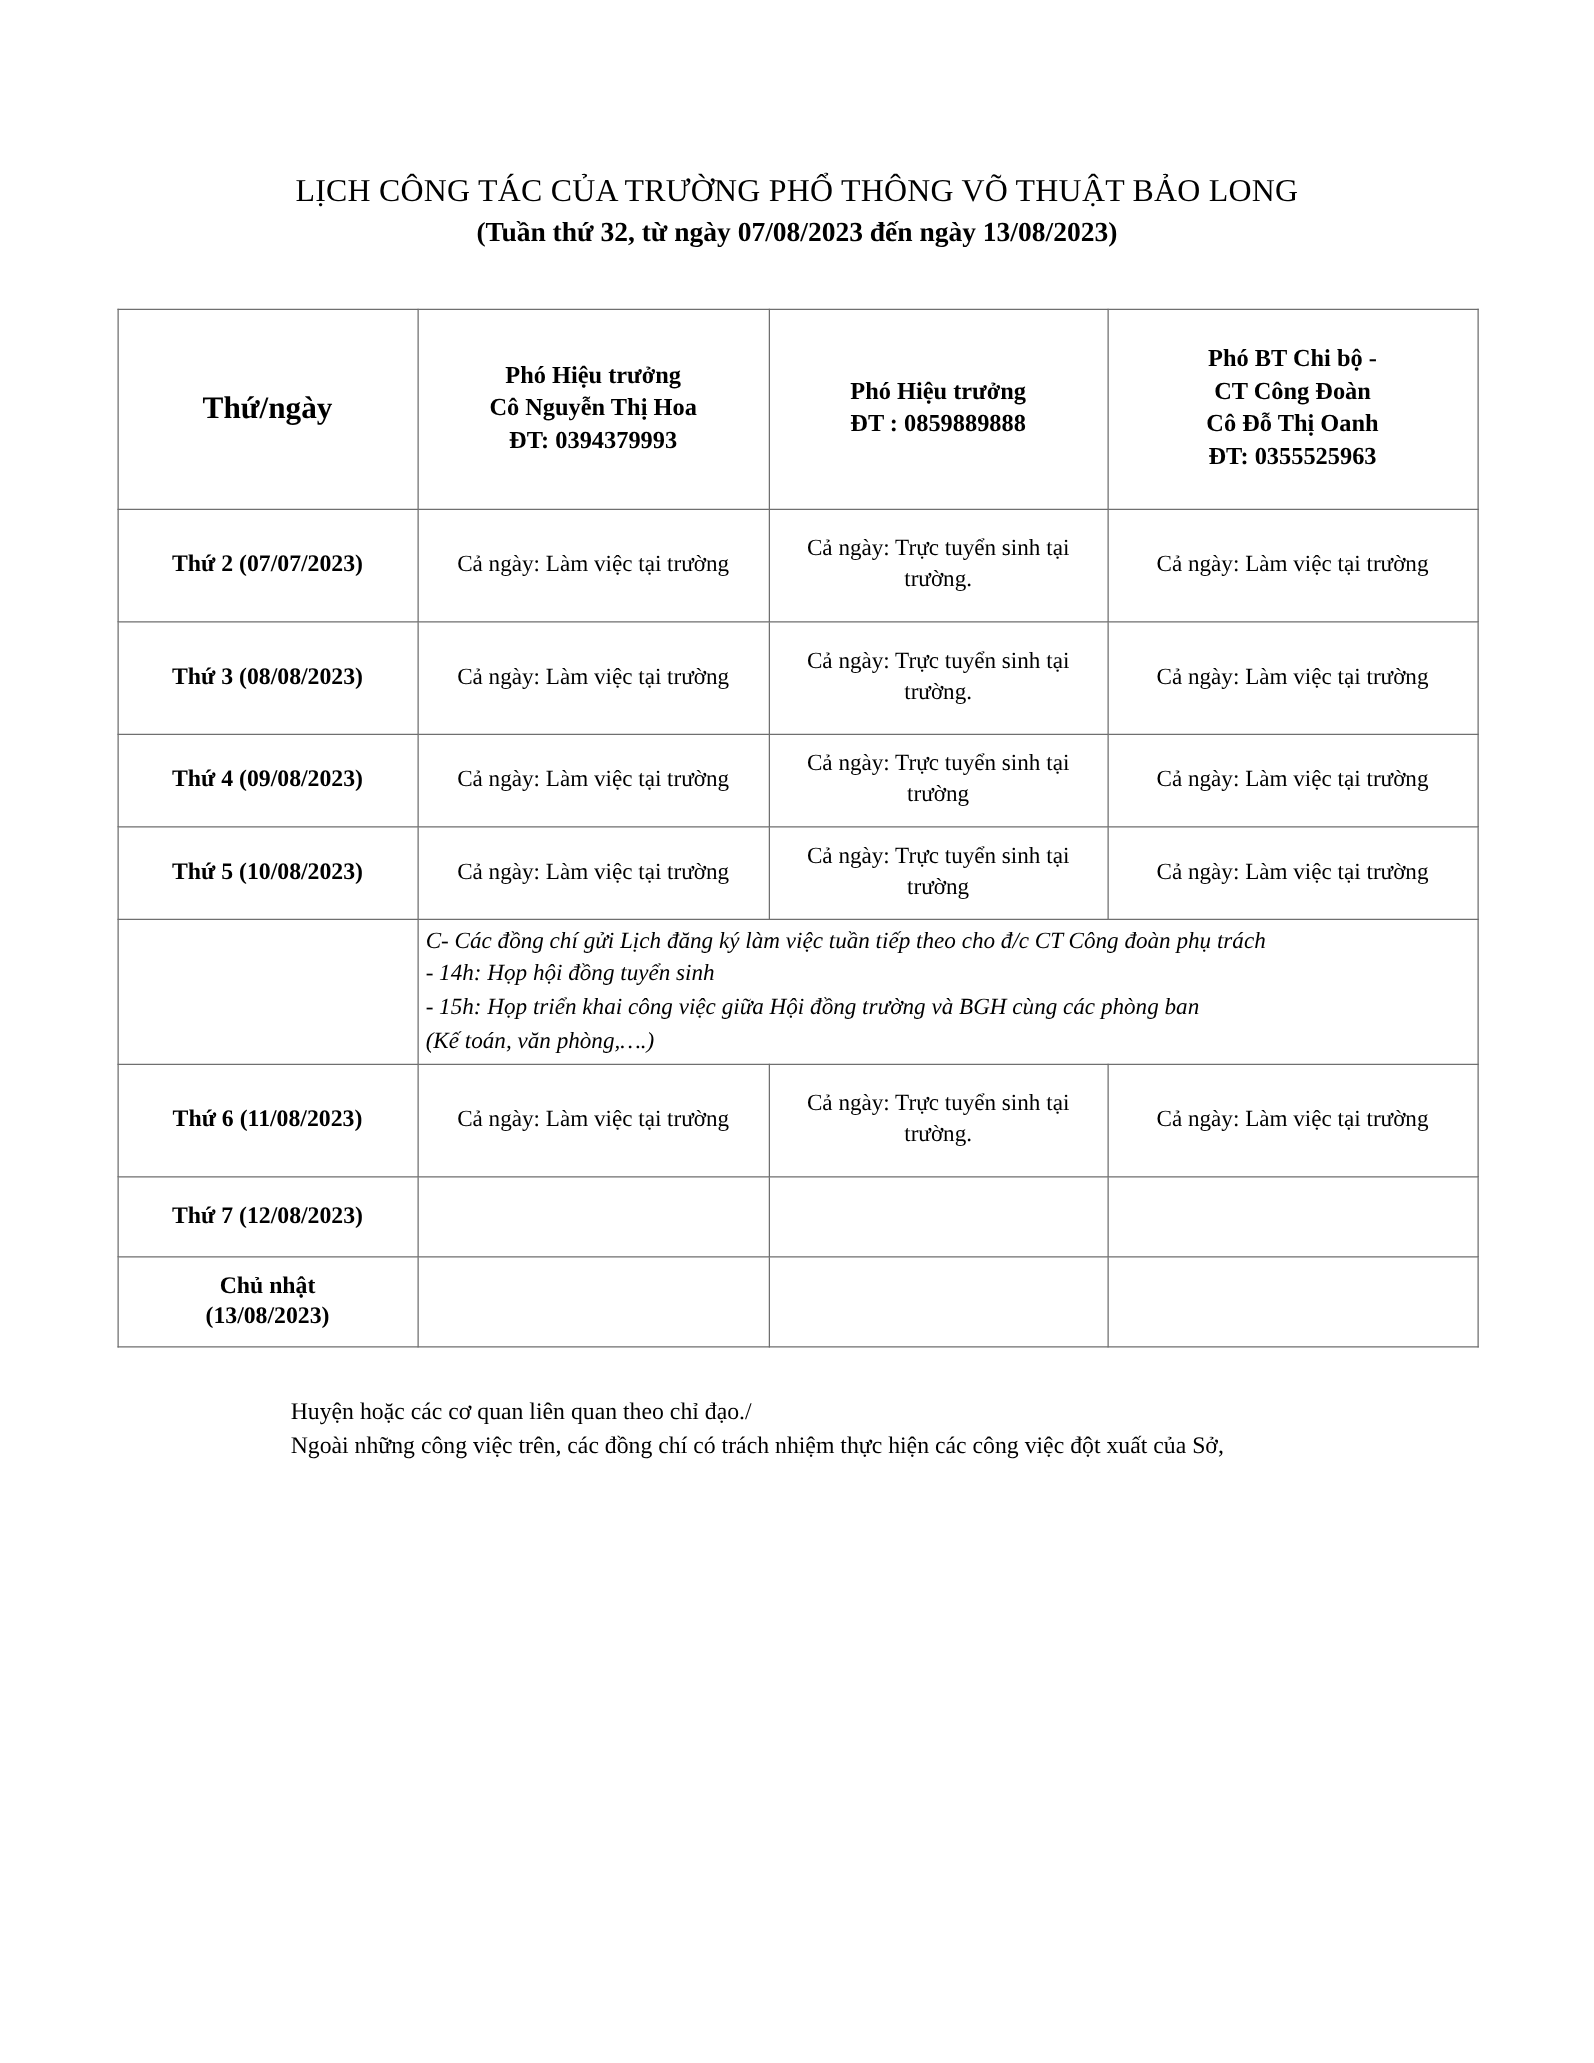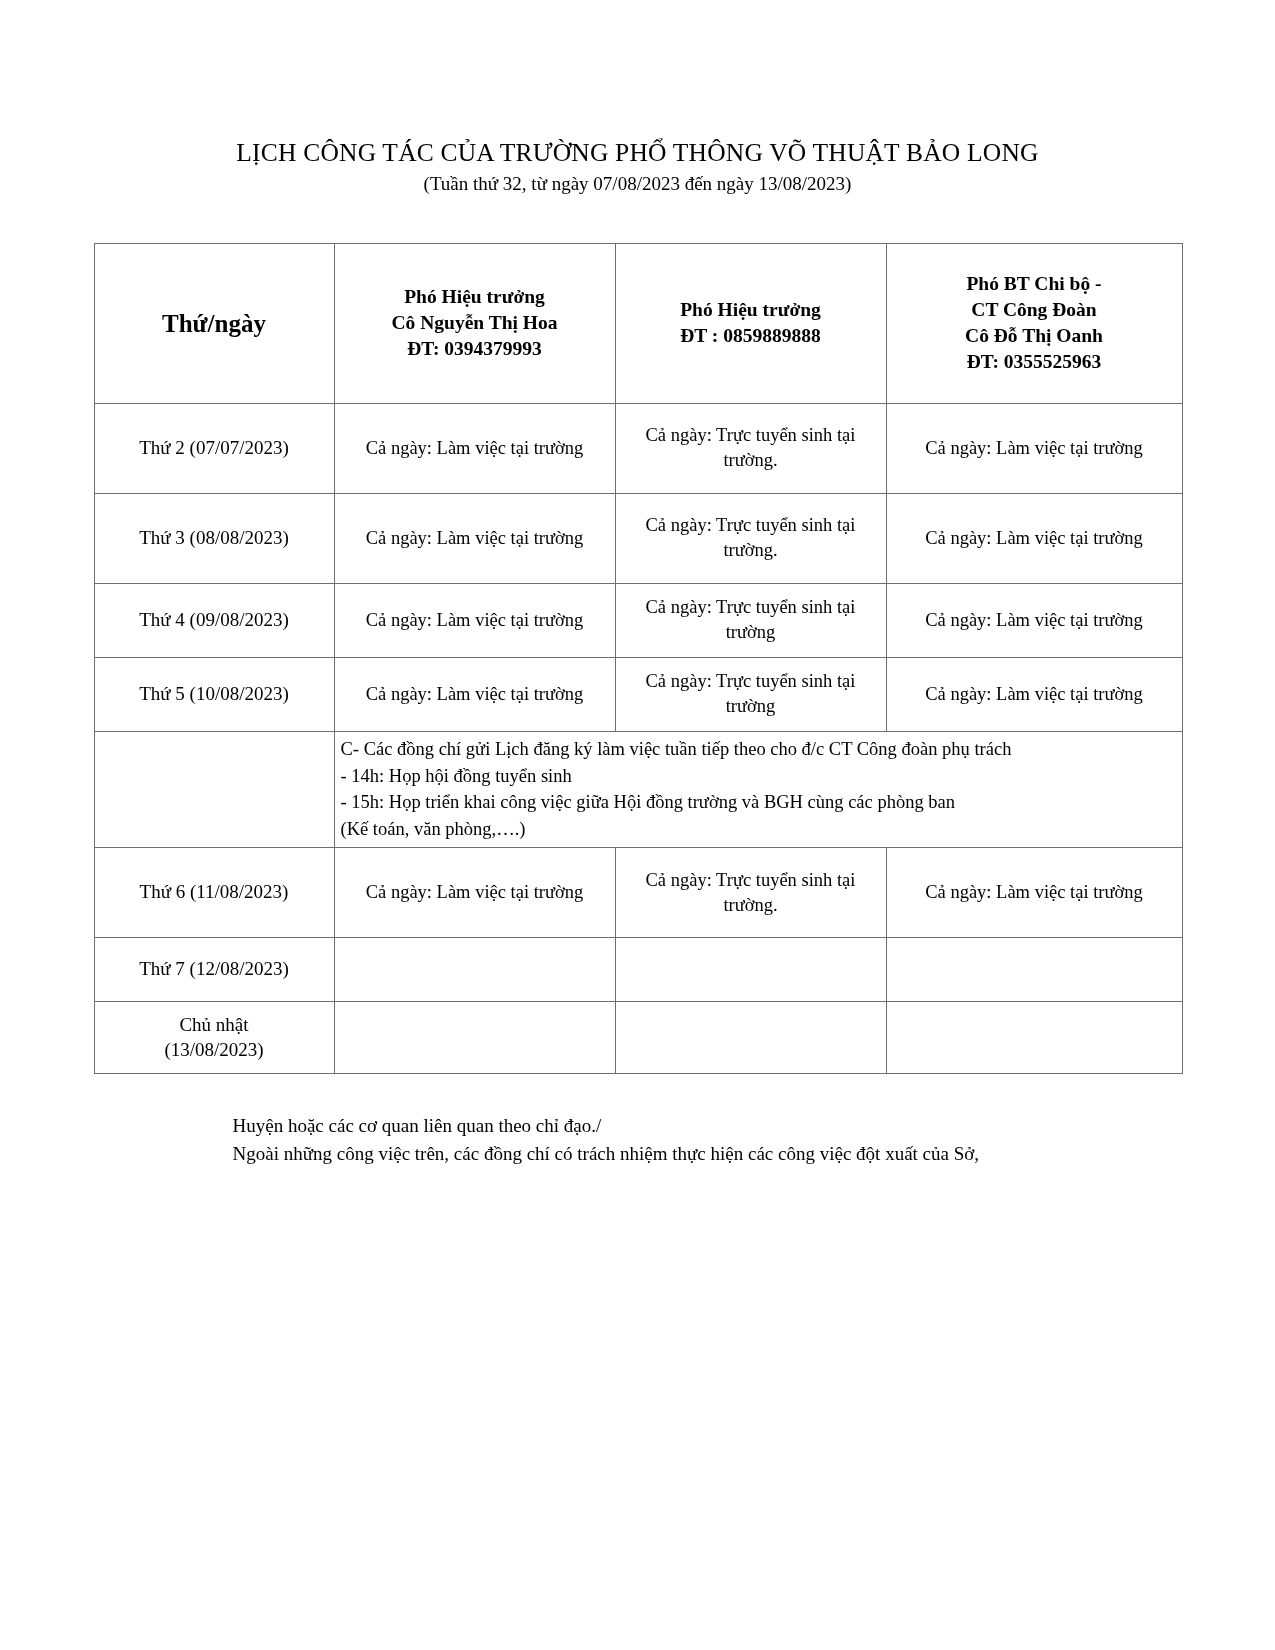--- a/index.html
+++ b/index.html
@@ -27,22 +27,22 @@
     margin-top: 138px;
   }
   .doc-title {
     font-size: 25.5px;
     font-weight: normal;
     letter-spacing: 0.2px;
     line-height: 1.18;
     white-space: nowrap;
   }
   .doc-subtitle {
-    font-size: 19px;
-    font-weight: normal;
+    font-size: 22px;
+    font-weight: bold;
     line-height: 1.25;
     margin-top: 4px;
     white-space: nowrap;
   }
   .table-wrap {
     margin: 0 auto;
     width: 1088px;
     margin-top: 47px;
   }
   table.schedule {
@@ -67,21 +67,21 @@
     font-size: 19.5px;
     line-height: 1.34;
   }
   .hdr-cell.day {
     font-size: 25px;
   }
   tr.header-row td { height: 160px; }
 
   .daylabel {
     text-align: center;
-    font-weight: normal;
+    font-weight: bold;
     font-size: 19px;
     line-height: 1.3;
     white-space: nowrap;
   }
   .daylabel.two-line { white-space: normal; }
 
   .cell-text {
     font-size: 18.5px;
     line-height: 1.35;
     text-align: center;
@@ -92,20 +92,21 @@
   tr.day-row.tall td { height: 90px; }
 
   td.notes {
     vertical-align: middle;
     padding: 10px 10px 10px 12px;
   }
   .notes-body {
     font-size: 18.5px;
     line-height: 1.45;
     text-align: left;
+    font-style: italic;
   }
   .notes-body div { white-space: nowrap; }
 
   tr.empty-row td { height: 64px; }
   tr.sunday-row td { height: 72px; }
 
   .footer-note {
     margin: 0 auto;
     width: 980px;
     padding-left: 85px;

